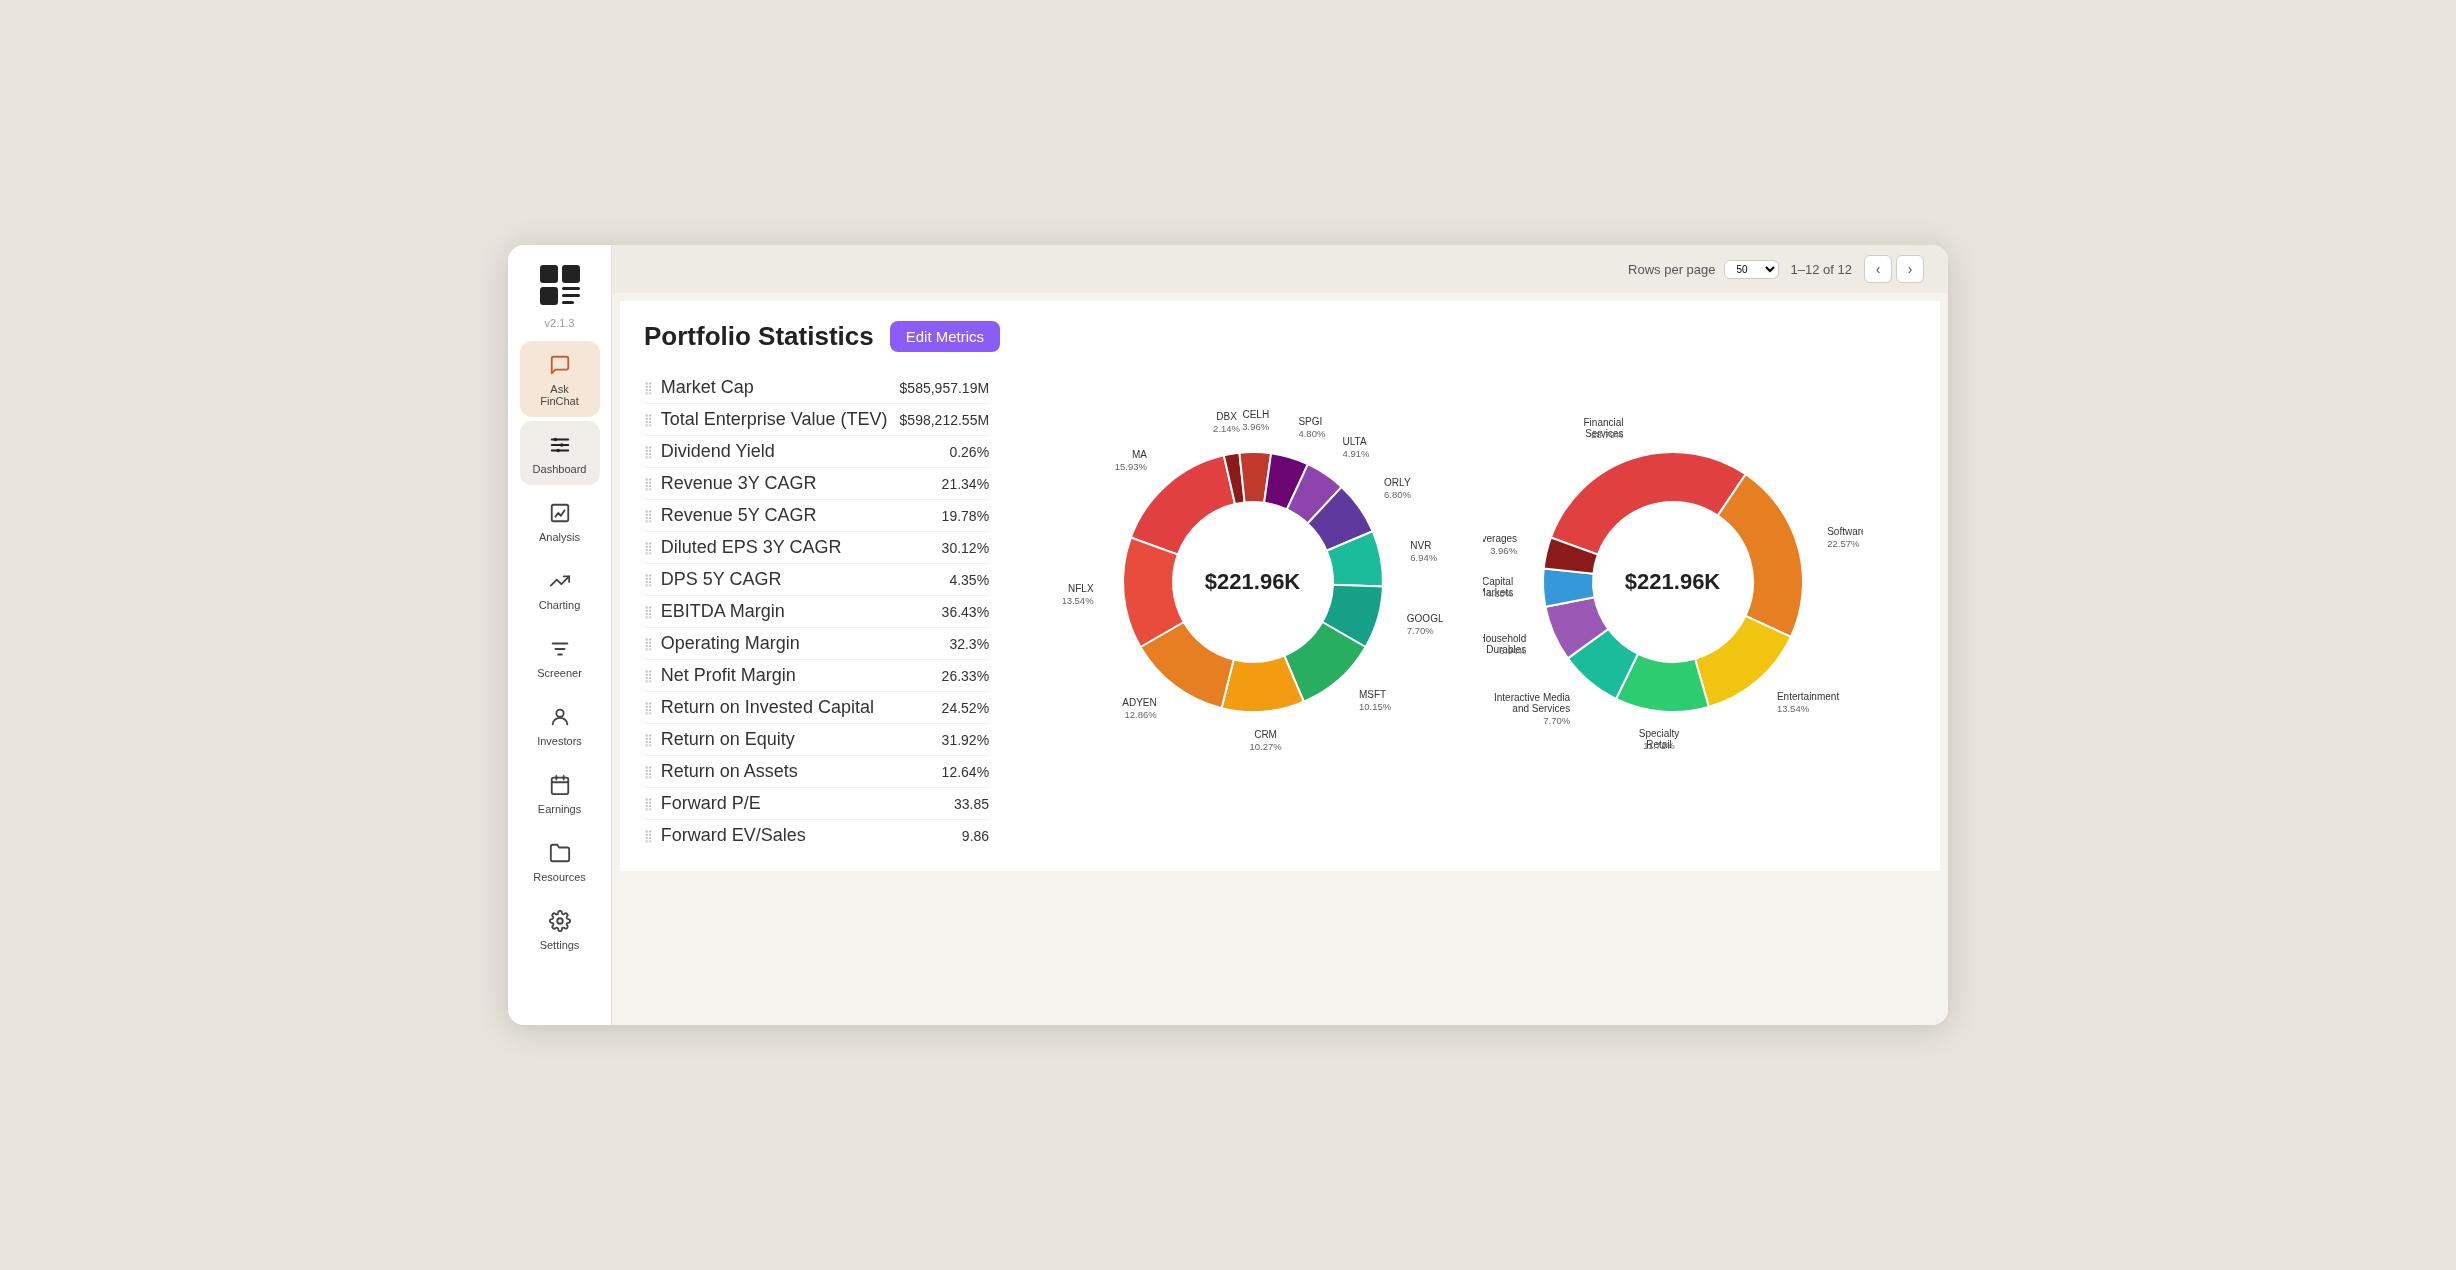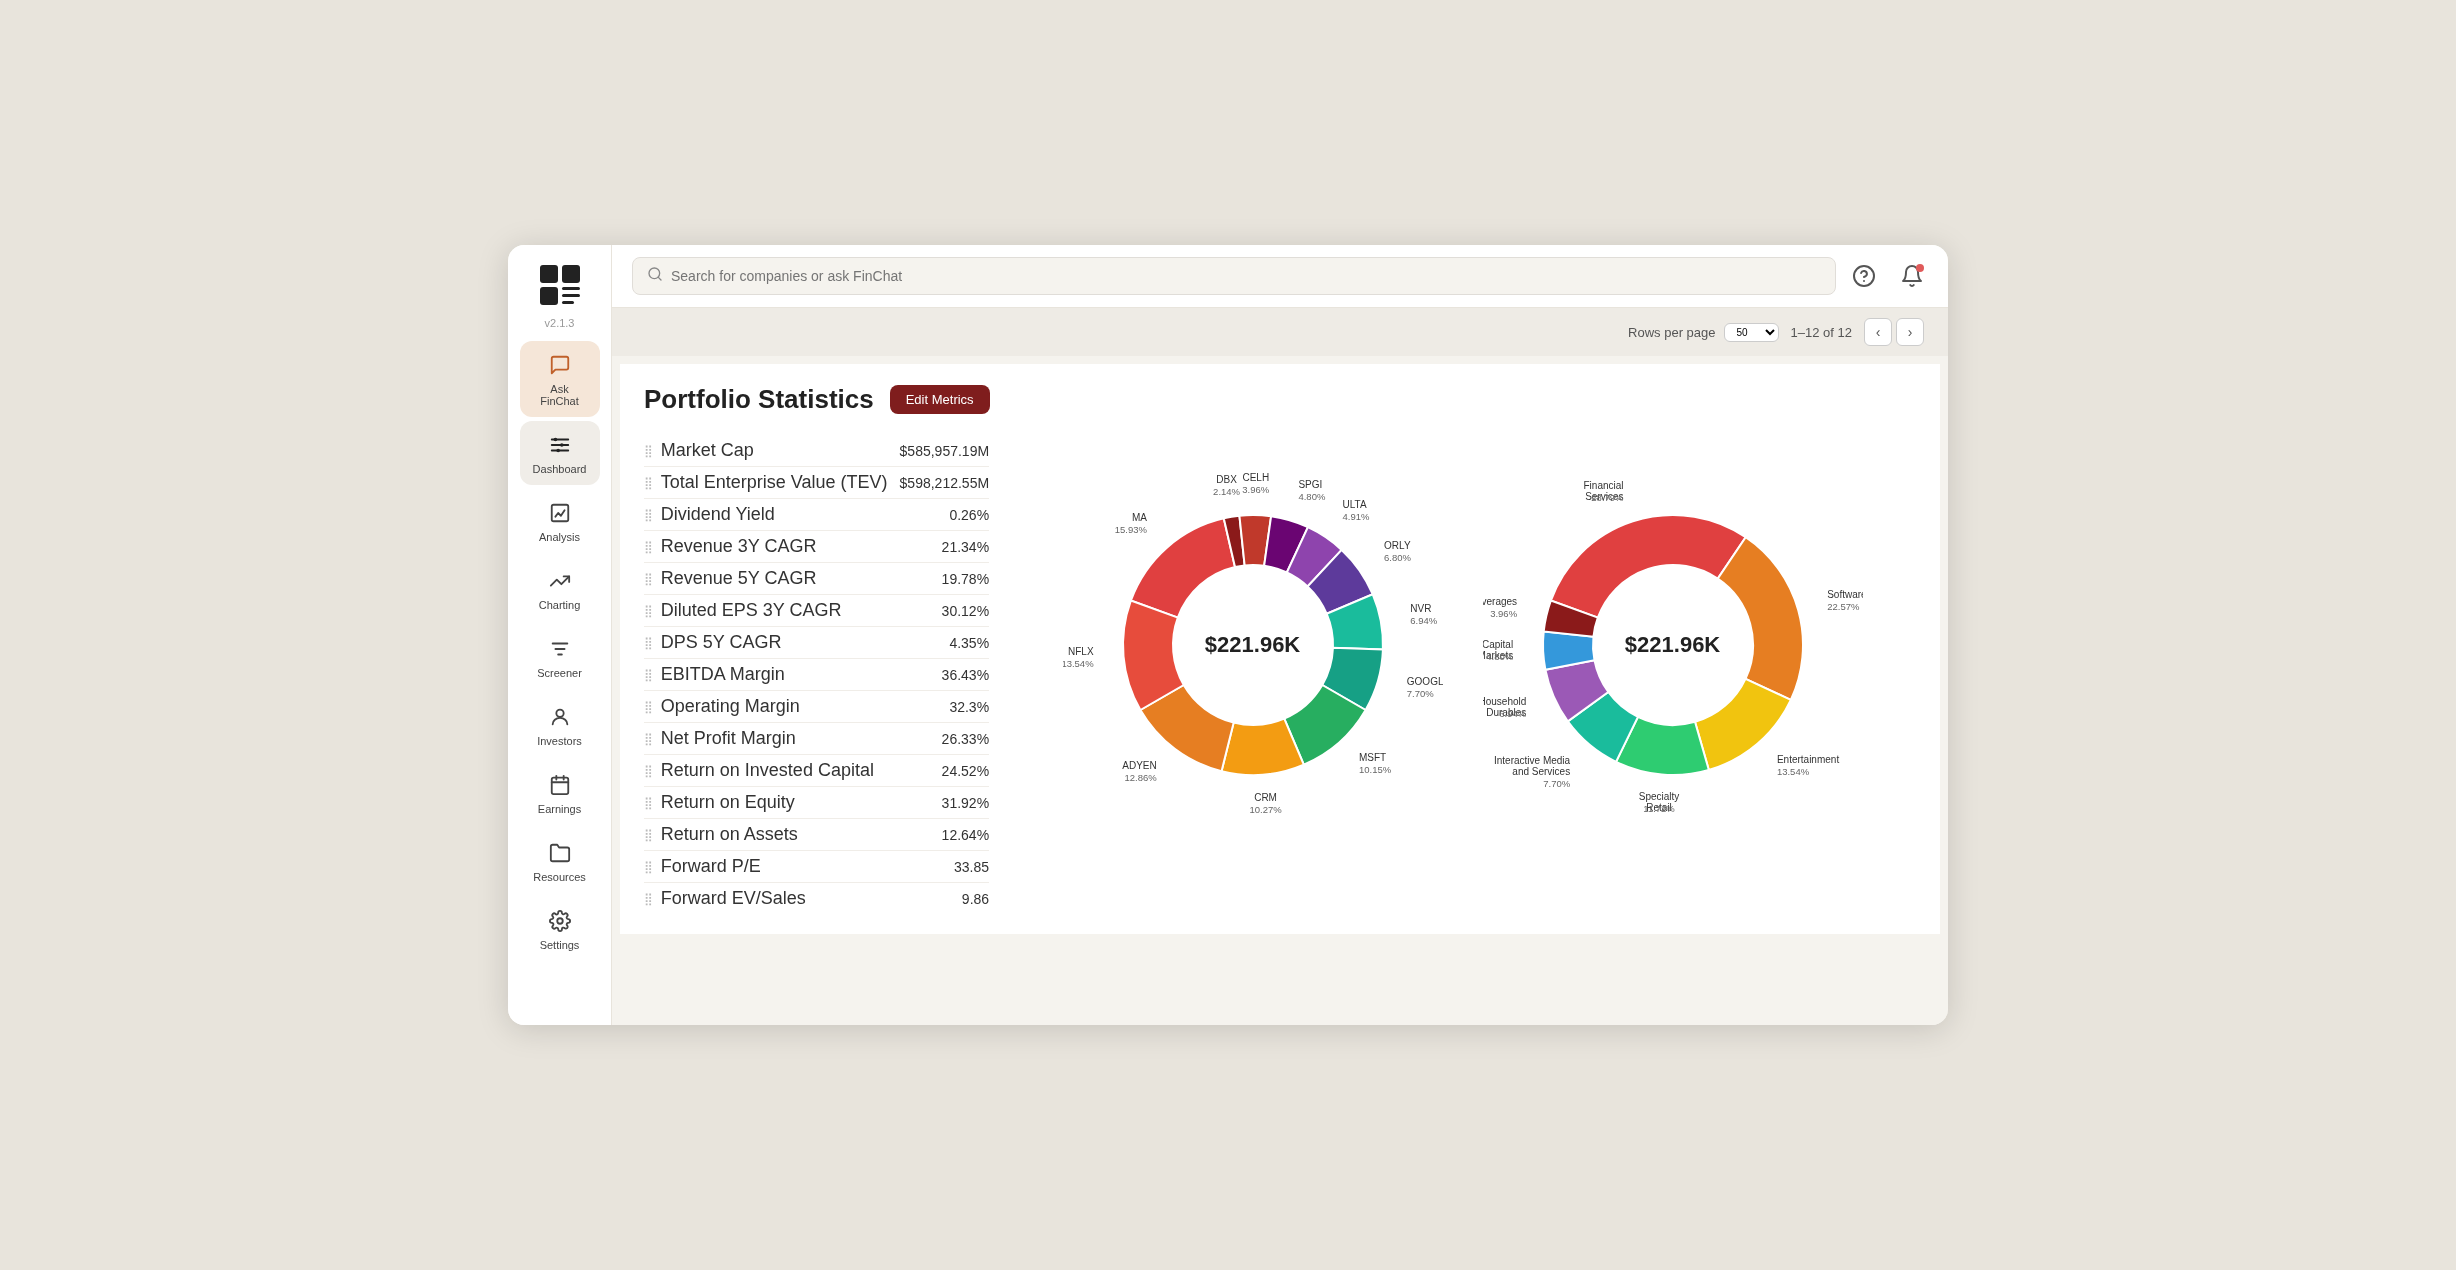--- a/index.html
+++ b/index.html
@@ -202,26 +202,26 @@
       align-items: center;
       gap: 16px;
       margin-bottom: 20px;
     }
     .portfolio-title {
       font-size: 26px;
       font-weight: 600;
       color: #222;
     }
     .edit-metrics-btn {
-      background: #7f1d1d;
+      background: #8b5cf6;
       color: #fff;
       border: none;
       border-radius: 8px;
       padding: 7px 16px;
-      font-size: 13px;
+      font-size: 15px;
       cursor: pointer;
       font-weight: 500;
     }
     
     .charts-metrics-row {
       display: flex;
       gap: 20px;
       align-items: flex-start;
     }
     
@@ -395,47 +395,20 @@
           <circle cx="12" cy="12" r="3"></circle>
           <path d="M19.4 15a1.65 1.65 0 00.33 1.82l.06.06a2 2 0 010 2.83 2 2 0 01-2.83 0l-.06-.06a1.65 1.65 0 00-1.82-.33 1.65 1.65 0 00-1 1.51V21a2 2 0 01-4 0v-.09A1.65 1.65 0 009 19.4a1.65 1.65 0 00-1.82.33l-.06.06a2 2 0 01-2.83-2.83l.06-.06A1.65 1.65 0 004.68 15a1.65 1.65 0 00-1.51-1H3a2 2 0 010-4h.09A1.65 1.65 0 004.6 9a1.65 1.65 0 00-.33-1.82l-.06-.06a2 2 0 012.83-2.83l.06.06A1.65 1.65 0 009 4.68a1.65 1.65 0 001-1.51V3a2 2 0 014 0v.09a1.65 1.65 0 001 1.51 1.65 1.65 0 001.82-.33l.06-.06a2 2 0 012.83 2.83l-.06.06A1.65 1.65 0 0019.4 9a1.65 1.65 0 001.51 1H21a2 2 0 010 4h-.09a1.65 1.65 0 00-1.51 1z"></path>
         </svg>
       </div>
       <span class="label">Settings</span>
     </div>
   </aside>
 
   <div class="main-area">
 
-    <div class="topbar">
-      <div class="search-bar">
-        <span>
-          <svg width="16" height="16" viewBox="0 0 24 24" fill="none" stroke="#888" stroke-width="2" stroke-linecap="round" stroke-linejoin="round">
-            <circle cx="11" cy="11" r="8"></circle>
-              <line x1="21" y1="21" x2="16.65" y2="16.65"></line>
-          </svg>
-        </span>
-        <input type="text" placeholder="Search for companies or ask FinChat" style="">
-      </div>
-      <div class="topbar-icons">
-        <div class="topbar-icon">
-          <svg width="24" height="24" viewBox="0 0 24 24" fill="none" stroke="#555" stroke-width="2" stroke-linecap="round" stroke-linejoin="round">
-            <circle cx="12" cy="12" r="10"></circle>
-            <path d="M9.09 9a3 3 0 015.83 1c0 2-3 3-3 3"></path>
-            <line x1="12" y1="17" x2="12.01" y2="17"></line>
-          </svg>
-        </div>
-        <div class="topbar-icon" style="position:relative;">
-          <svg width="24" height="24" viewBox="0 0 24 24" fill="none" stroke="#555" stroke-width="2" stroke-linecap="round" stroke-linejoin="round">
-            <path d="M18 8A6 6 0 006 8c0 7-3 9-3 9h18s-3-2-3-9"></path>
-            <path d="M13.73 21a2 2 0 01-3.46 0"></path>
-          </svg>
-          <div class="notification-dot"></div>
-        </div>
-      </div>
-    </div>
 
     <div class="content-area">
 
       <div class="pagination-bar">
         <div class="rows-per-page">
           <span>Rows per page</span>
           <select class="rows-select">
             <option>50</option>
             <option>25</option>
             <option>100</option>

